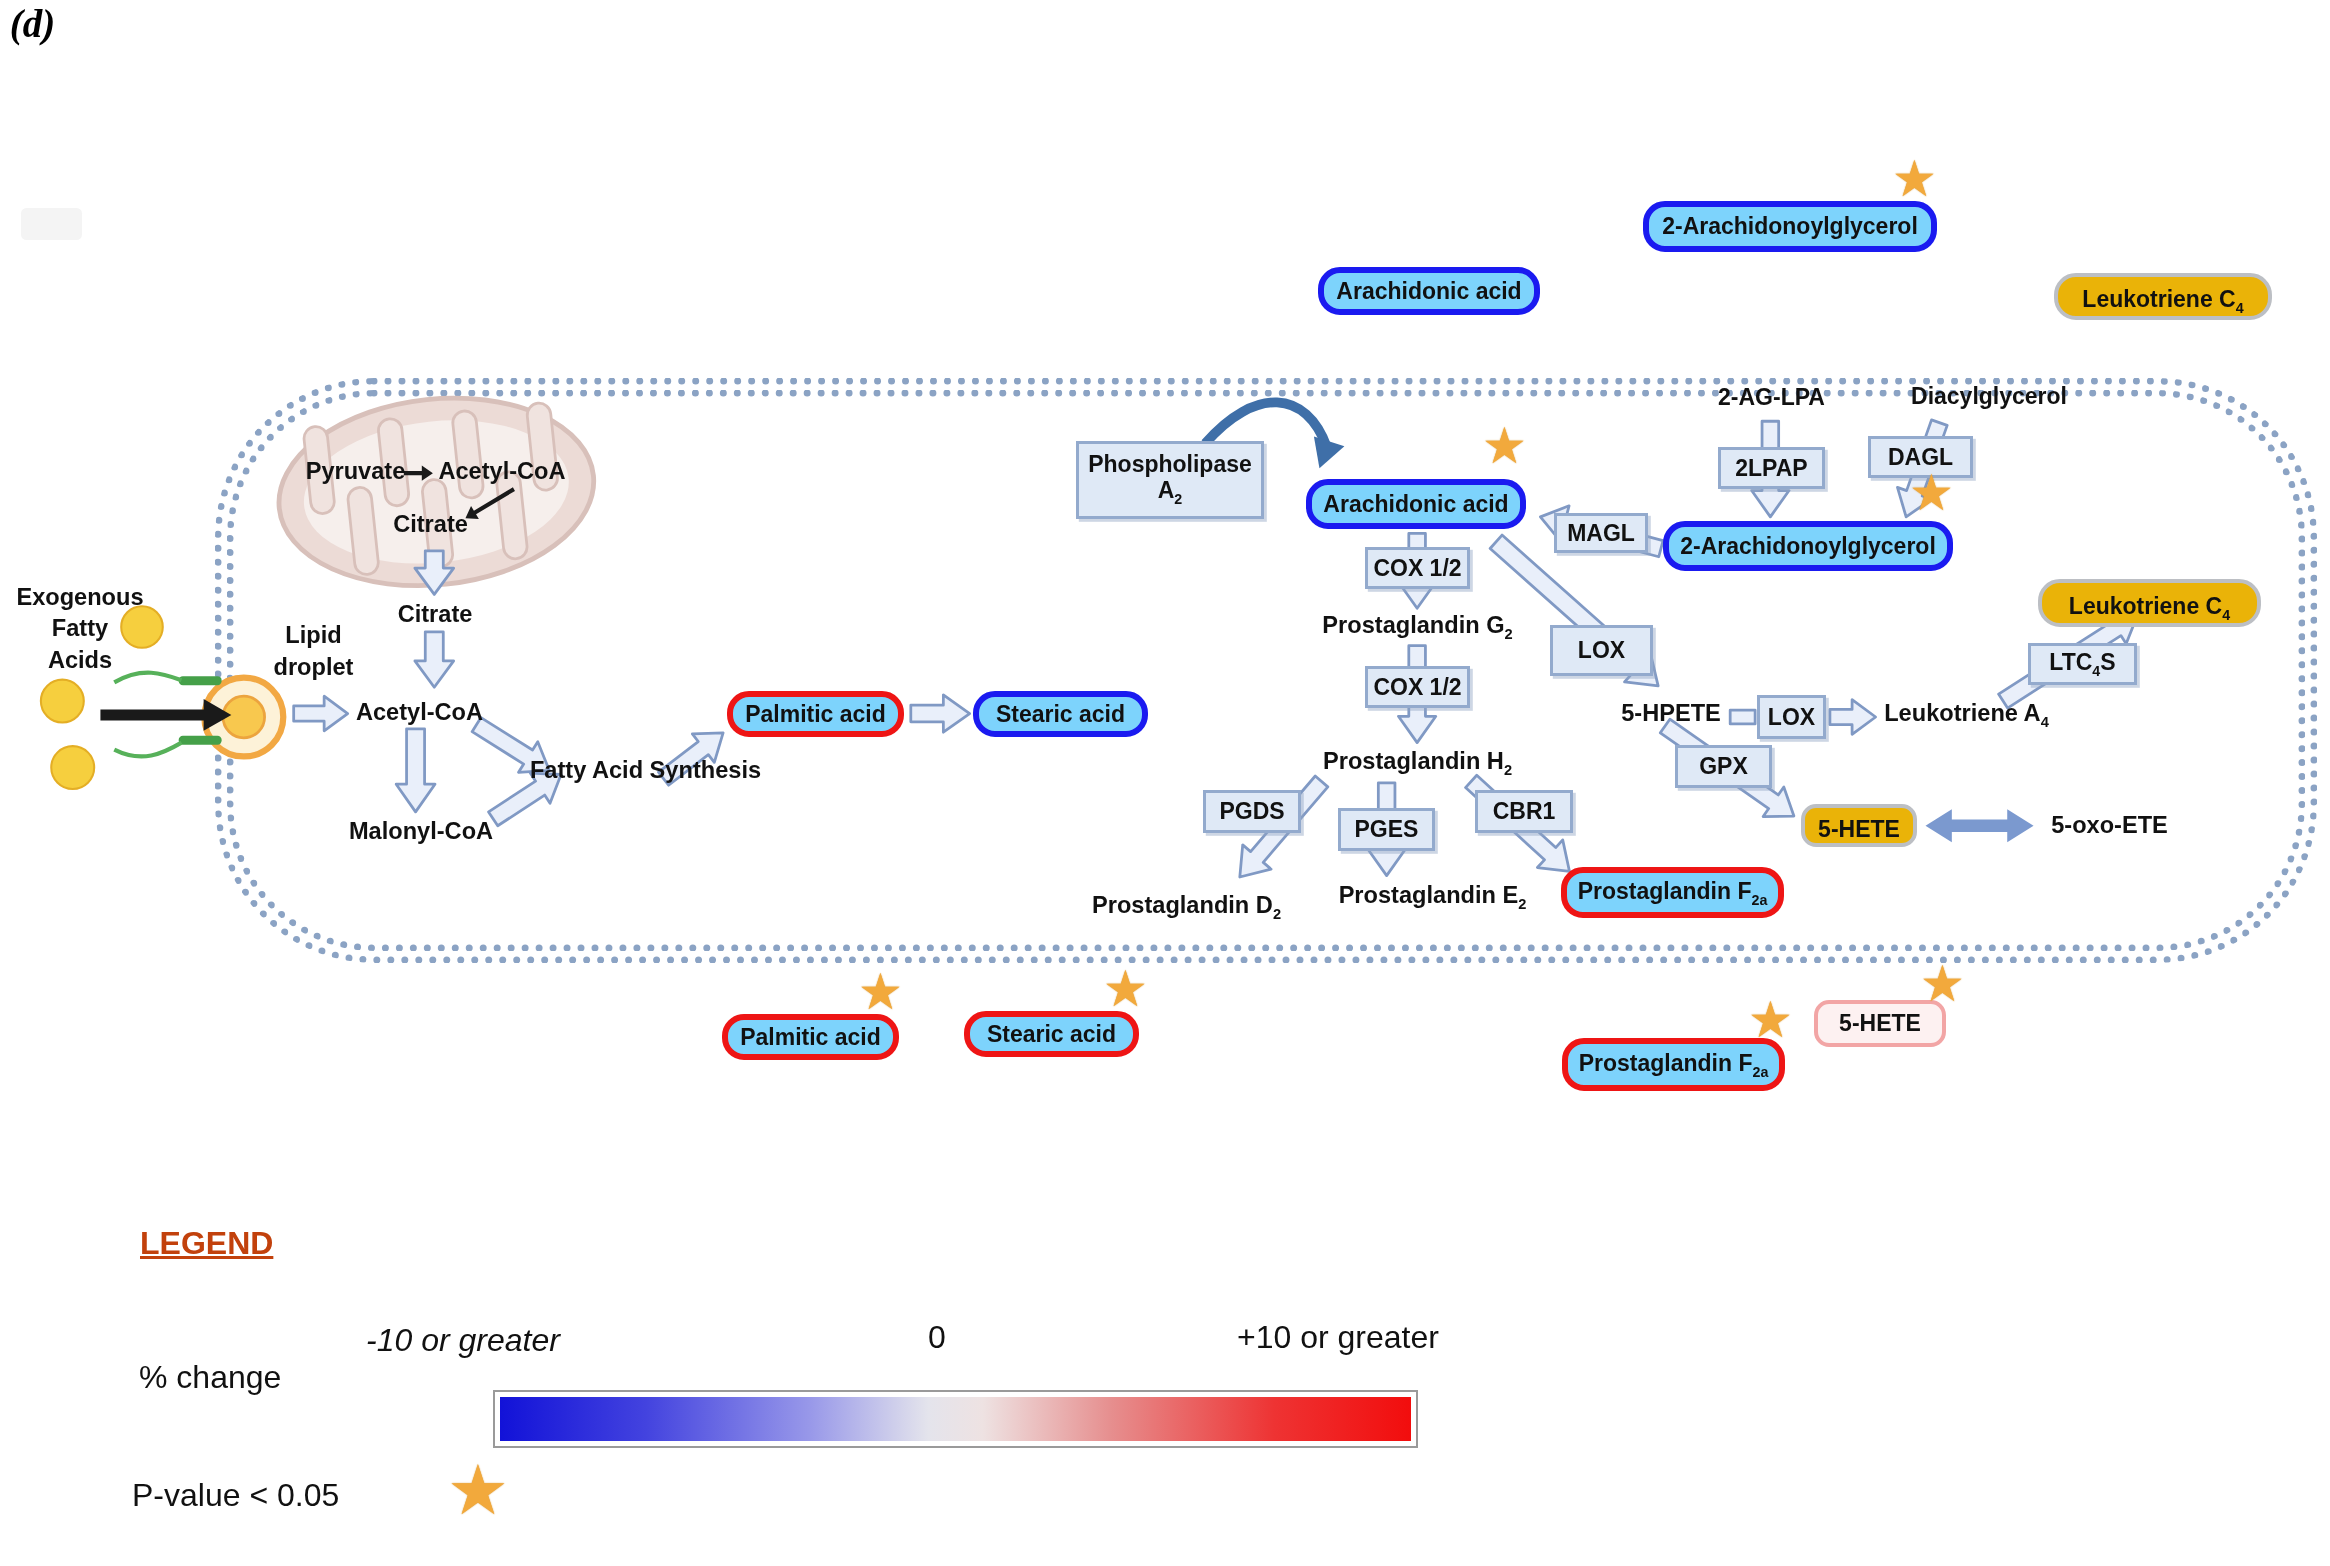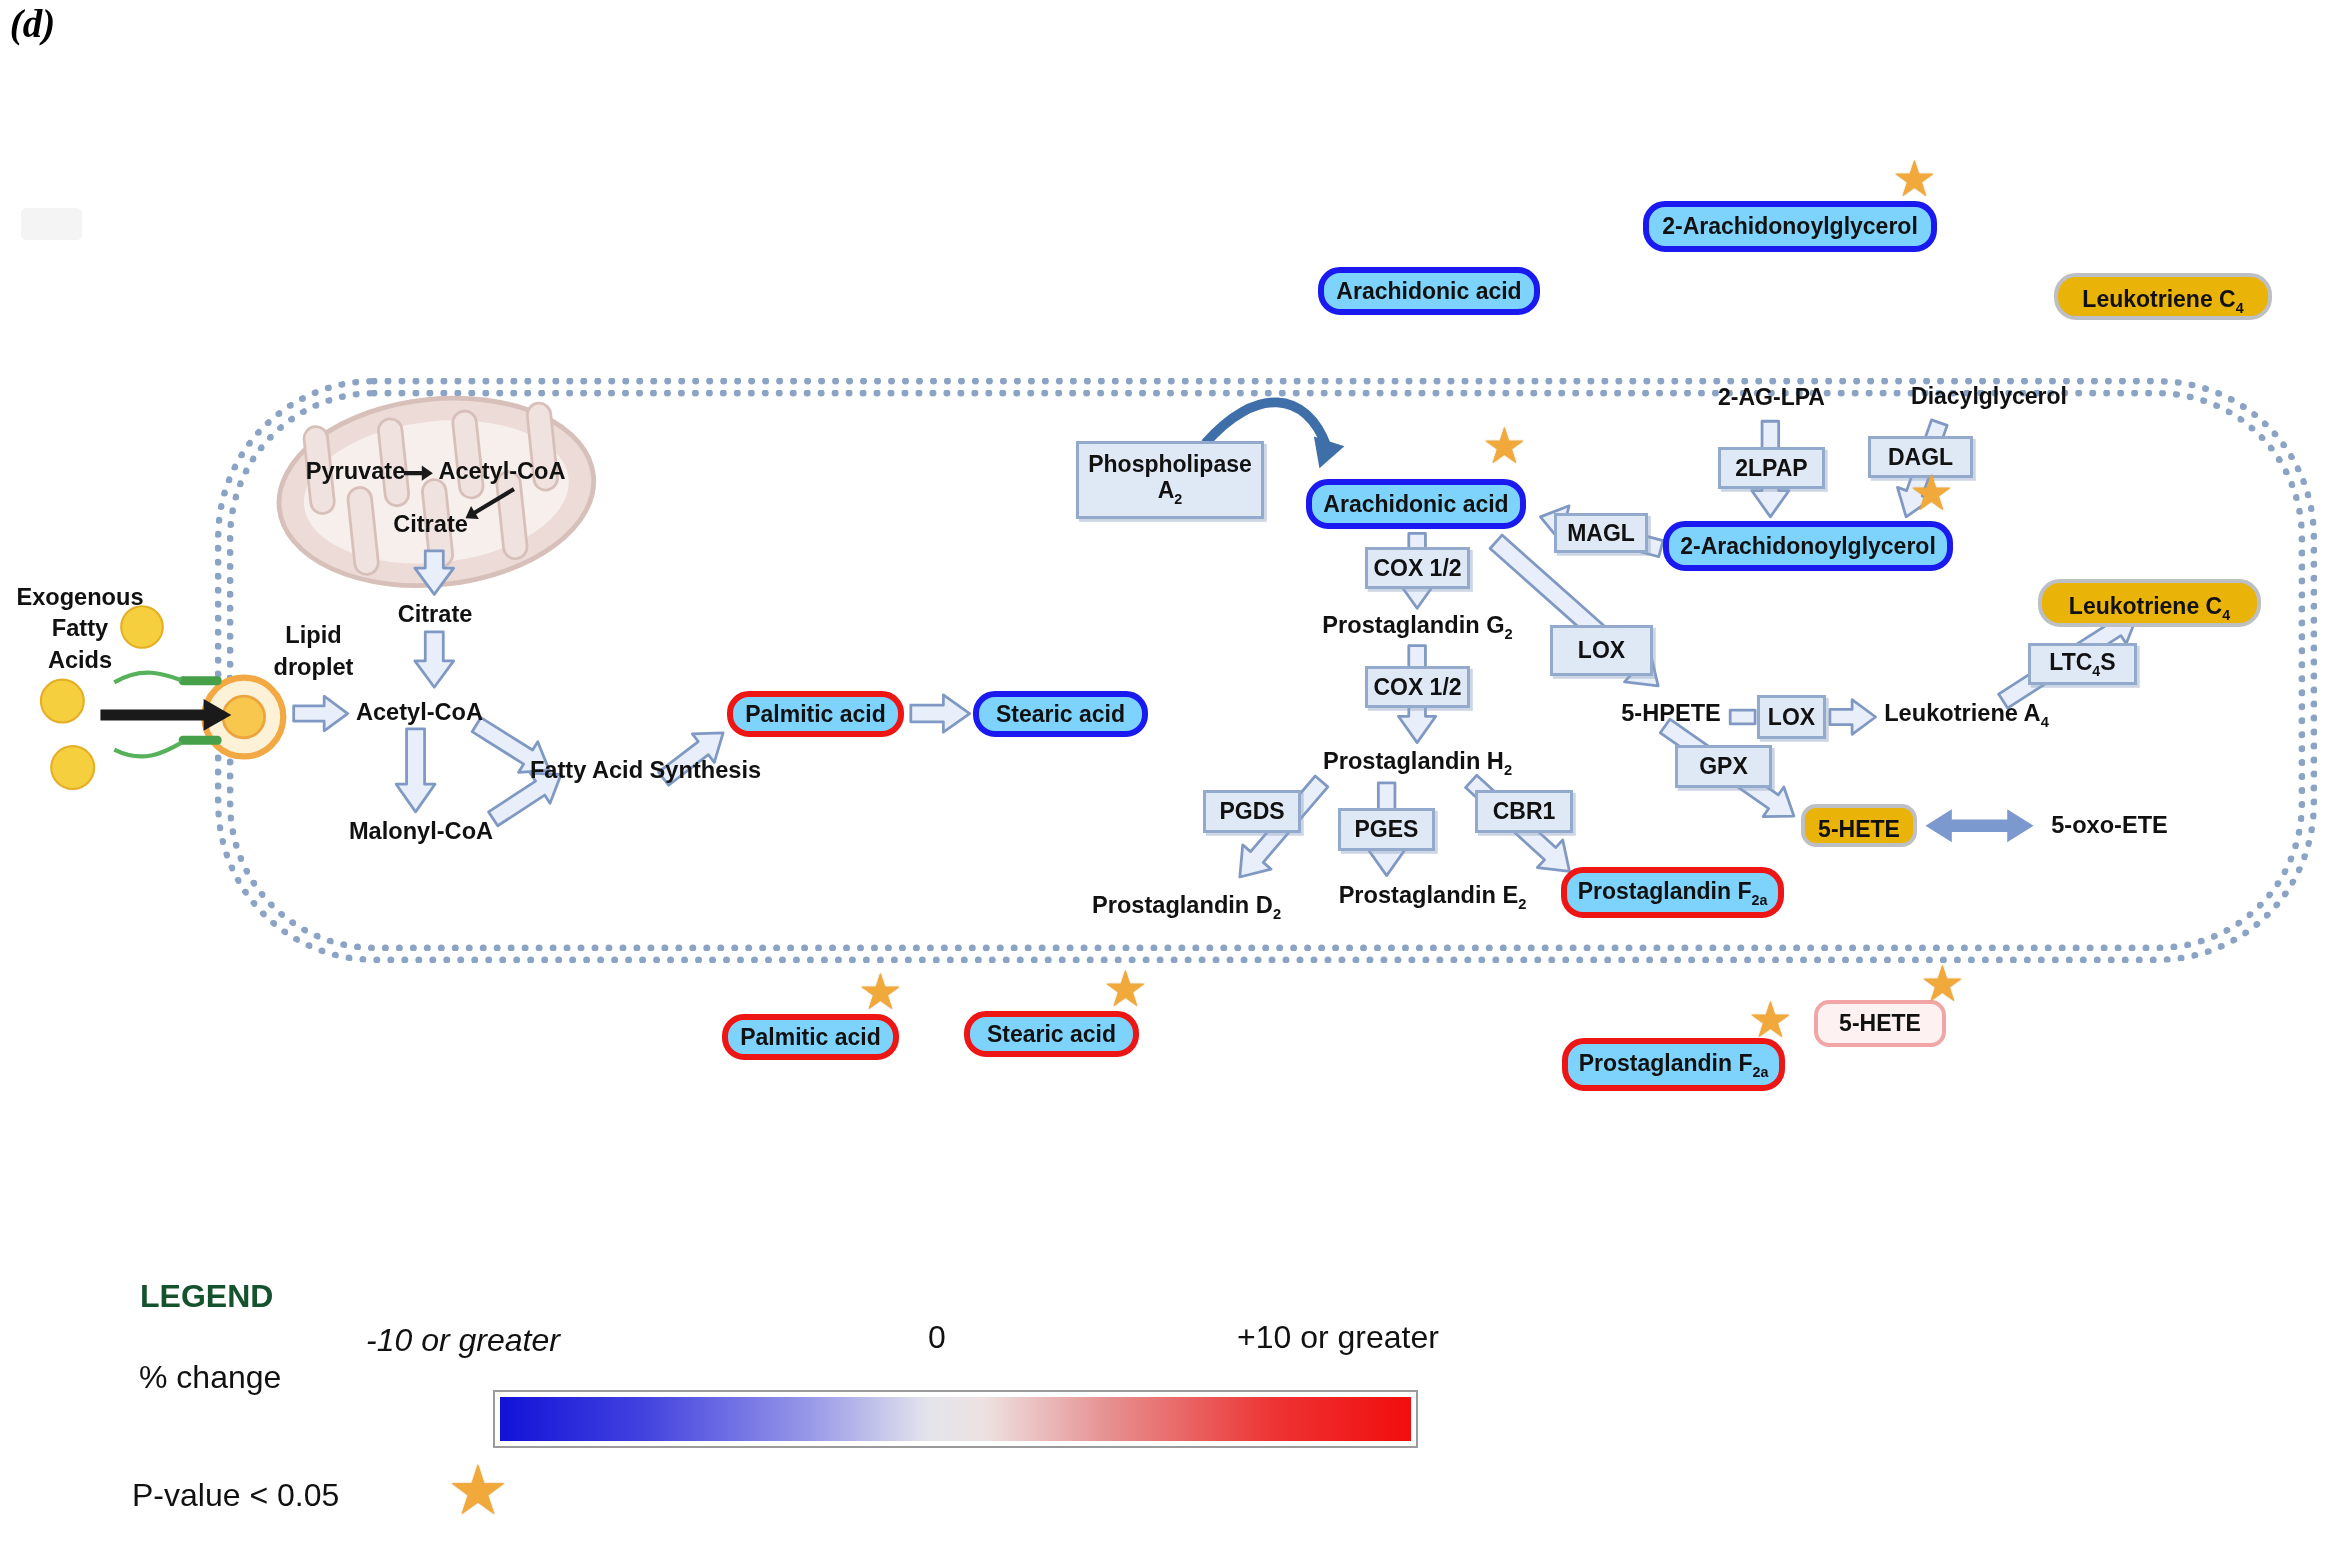--- a/index.html
+++ b/index.html
@@ -26,21 +26,21 @@
           border:3.5px solid #93aacd;font:700 23px "Liberation Sans",sans-serif;color:#111;z-index:2;
           box-shadow:2.8px 2.8px 0 rgba(144,164,196,.45);box-sizing:border-box;white-space:nowrap;}
   .lbl{position:absolute;display:flex;align-items:center;justify-content:center;text-align:center;
        font:700 23.6px "Liberation Sans",sans-serif;color:#111;z-index:2;white-space:nowrap;}
   .multi{flex-direction:column;line-height:1.32;}
   .t{white-space:nowrap;}
   sub{font-size:.62em;}
   .star{position:absolute;color:#f2a93c;font-size:50px;line-height:1;z-index:3;
         text-shadow:0 0 1.4px #cf8b1e;}
   .star.big{font-size:69px;}
-  .legend-head{position:absolute;left:140px;top:1278px;font:700 32px "Liberation Sans",sans-serif;color:#14532d;z-index:2;}
+  .legend-head{position:absolute;left:140px;top:1225px;font:700 32px "Liberation Sans",sans-serif;color:#c2410c;z-index:2;text-decoration:underline;}
   .legend-txt{position:absolute;font:400 32px "Liberation Sans",sans-serif;color:#111;z-index:2;white-space:nowrap;}
   .grad-outer{position:absolute;left:493px;top:1390px;width:925px;height:58px;border:2.8px solid #9a9a9a;
               background:#fff;padding:4.8px;box-sizing:border-box;z-index:2;}
   .grad-inner{width:100%;height:100%;
      background:linear-gradient(90deg,#1212d8 0%,#4343df 16%,#9898e9 34%,#e4e4ec 47%,#eee2e2 53%,#e68f8f 67%,#ee3333 85%,#f20d0d 100%);}
 </style>
 </head>
 <body>
 
 <div id="canvas">

